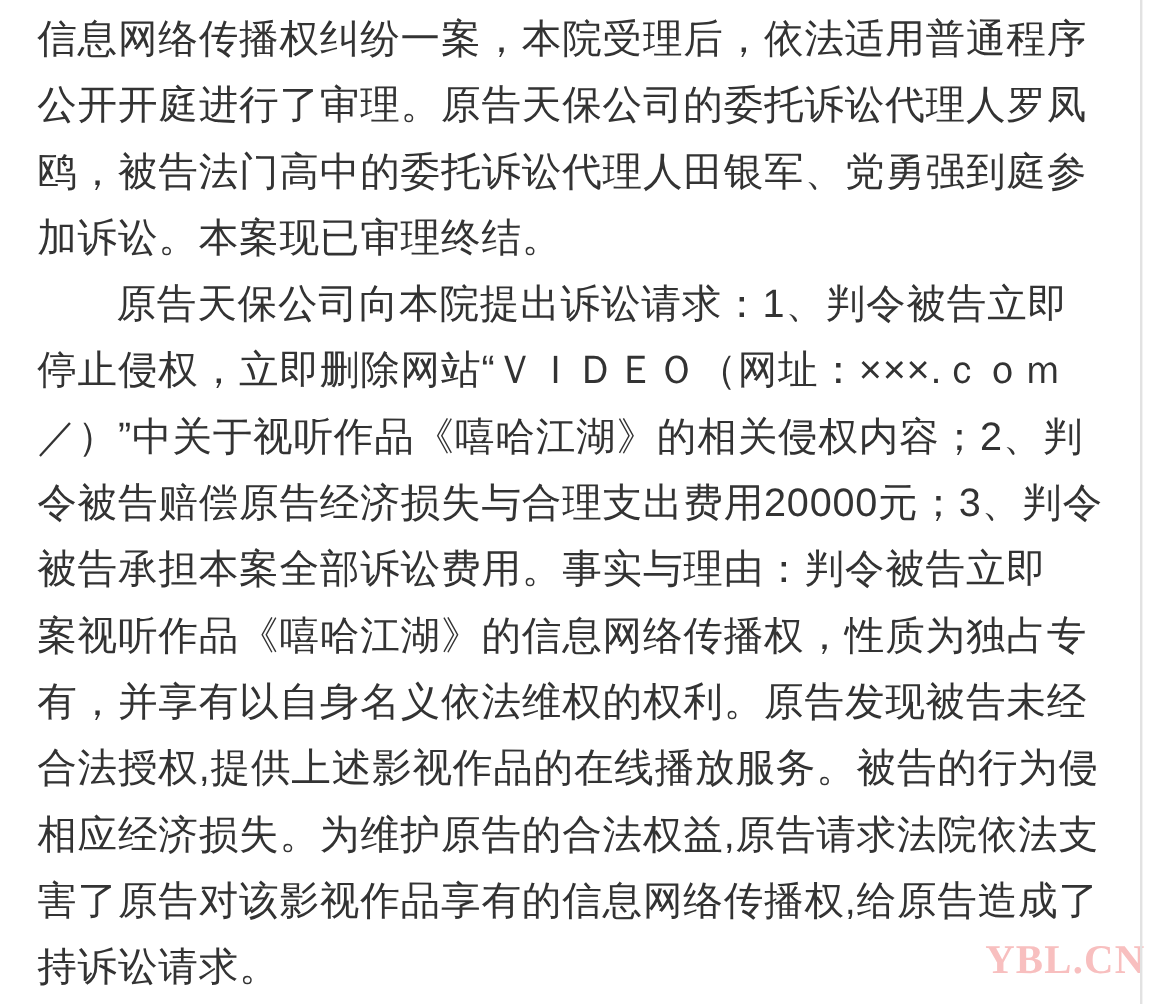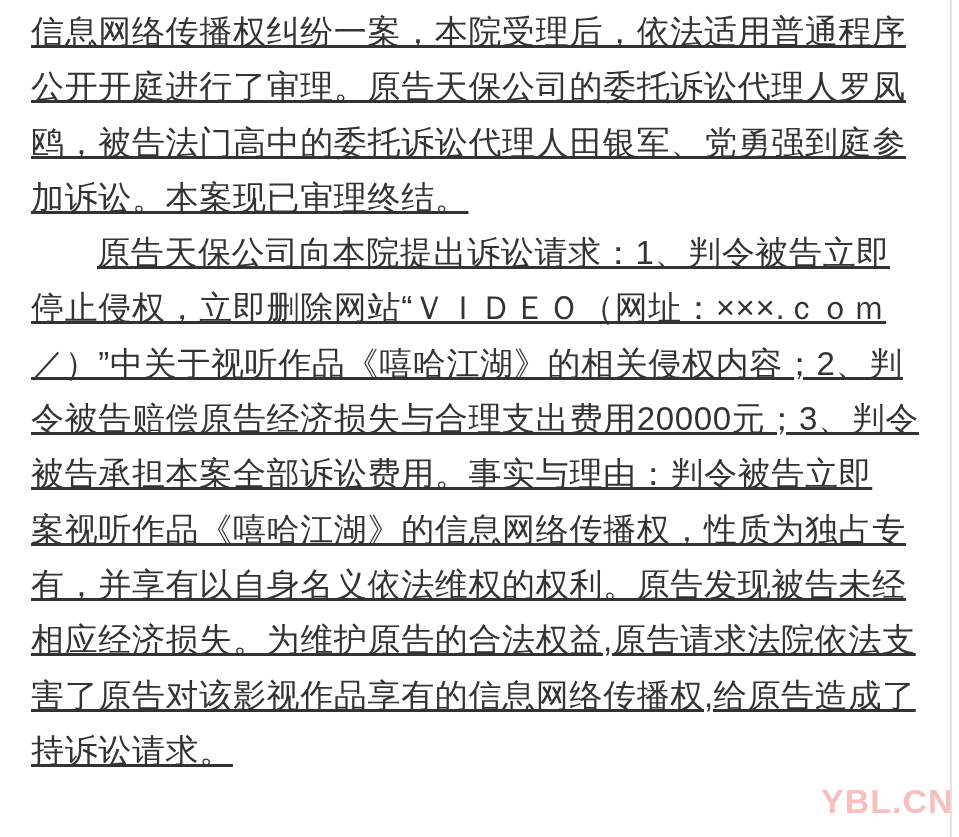--- a/index.html
+++ b/index.html
@@ -34,52 +34,53 @@
     text-indent: 66px;
   }
   .watermark {
     position: absolute;
     left: 821px;
     top: 782px;
     font-size: 34px;
     font-weight: bold;
     letter-spacing: 1px;
     color: #f8bfbf;
-    font-family: Liberation Sans, sans-serif;
+    font-family: Liberation Serif, serif;
     user-select: none;
   }
   .right-border {
     position: absolute;
     left: 950px;
     top: 0;
     width: 2px;
     height: 837px;
     background: #e2e2e2;
   }
 </style>
 </head>
 <body>
 
 <div class="page" style="background: rgb(255, 255, 255);">
-  <main class="doc" id="doc-body" style="color: rgb(51, 51, 51); text-decoration: underline;">
+  <main class="doc" id="doc-body" style="color: rgb(51, 51, 51);">
 
   <div>
         <div class="text-line">信息网络传播权纠纷一案，本院受理后，依法适用普通程序</div>
         <div class="text-line">公开开庭进行了审理。原告天保公司的委托诉讼代理人罗凤</div>
         <div class="text-line">鸥，被告法门高中的委托诉讼代理人田银军、党勇强到庭参</div>
         <div class="text-line">加诉讼。本案现已审理终结。</div>
       </div>
       <div>
         <div class="text-line indented">原告天保公司向本院提出诉讼请求：1、判令被告立即</div>
         <div class="text-line">停止侵权，立即删除网站“ＶＩＤＥＯ（网址：×××.ｃｏｍ</div>
         <div class="text-line">／）”中关于视听作品《嘻哈江湖》的相关侵权内容；2、判</div>
         <div class="text-line">令被告赔偿原告经济损失与合理支出费用20000元；3、判令</div>
         <div class="text-line">被告承担本案全部诉讼费用。事实与理由：判令被告立即</div>
         <div class="text-line">案视听作品《嘻哈江湖》的信息网络传播权，性质为独占专</div>
         <div class="text-line">有，并享有以自身名义依法维权的权利。原告发现被告未经</div>
+        <div class="text-line">合法授权,提供上述影视作品的在线播放服务。被告的行为侵</div>
         <div class="text-line">相应经济损失。为维护原告的合法权益,原告请求法院依法支</div>
         <div class="text-line">害了原告对该影视作品享有的信息网络传播权,给原告造成了</div>
         <div class="text-line">持诉讼请求。</div>
       </div>
     </main>
 
   <div class="watermark" style="color: rgb(248, 191, 191);">YBL.CN</div>
 
   <div class="right-border" style="background: rgb(226, 226, 226);"></div>
 </div>

